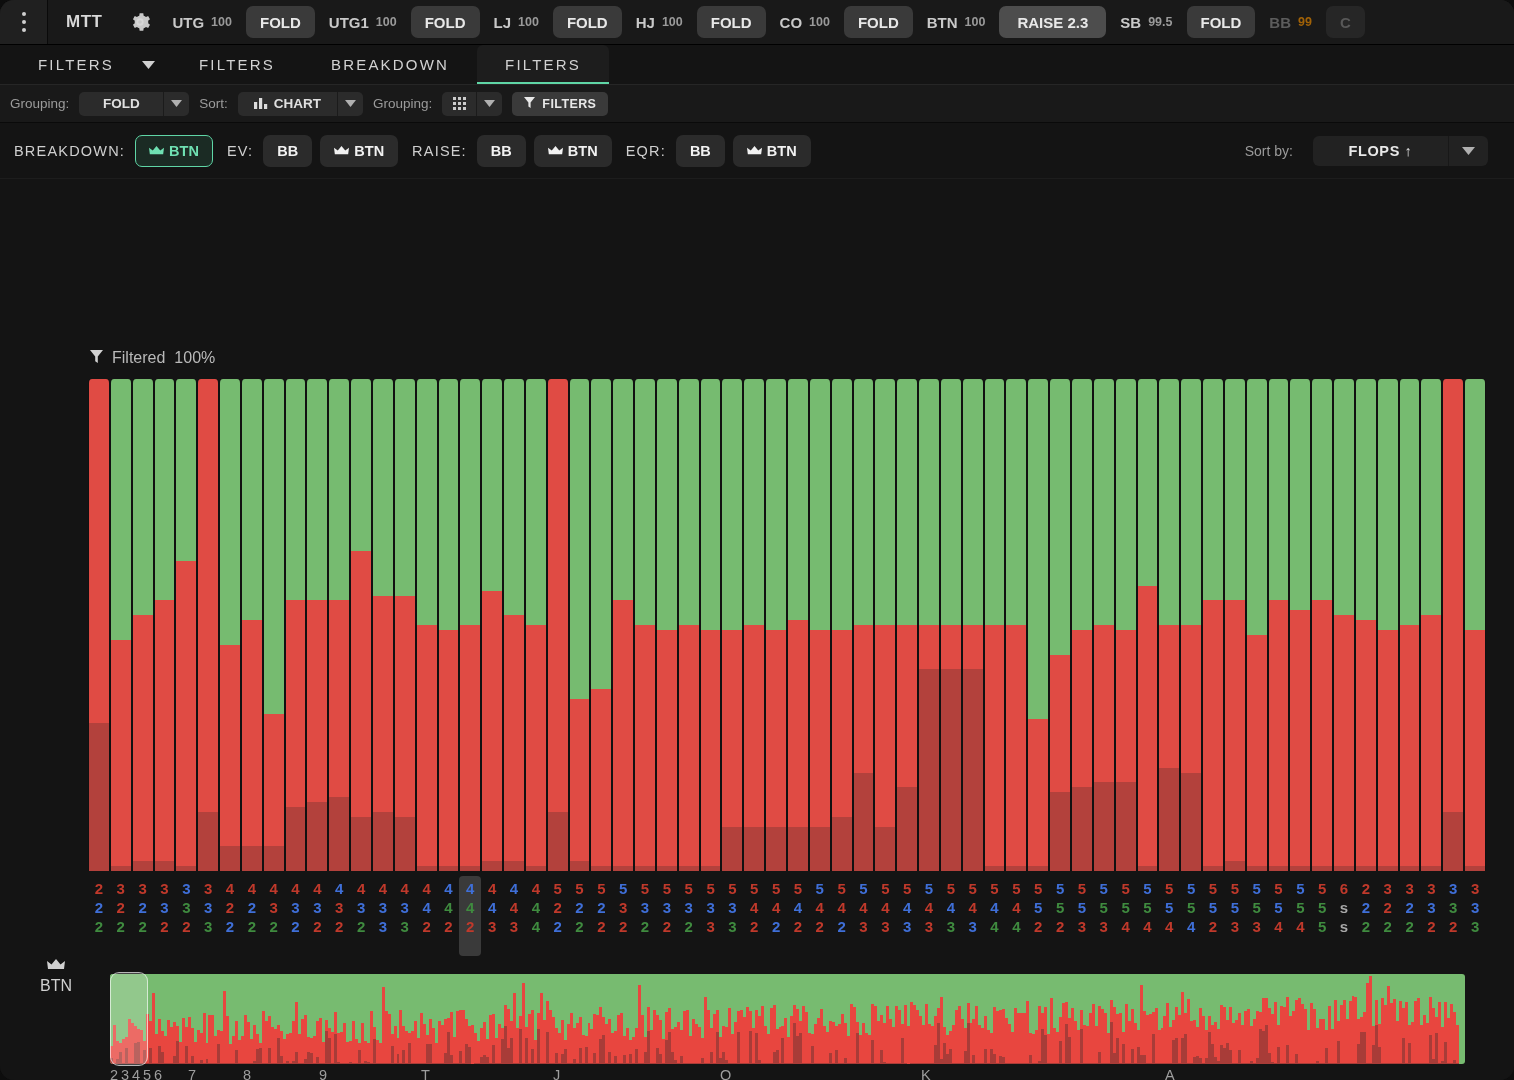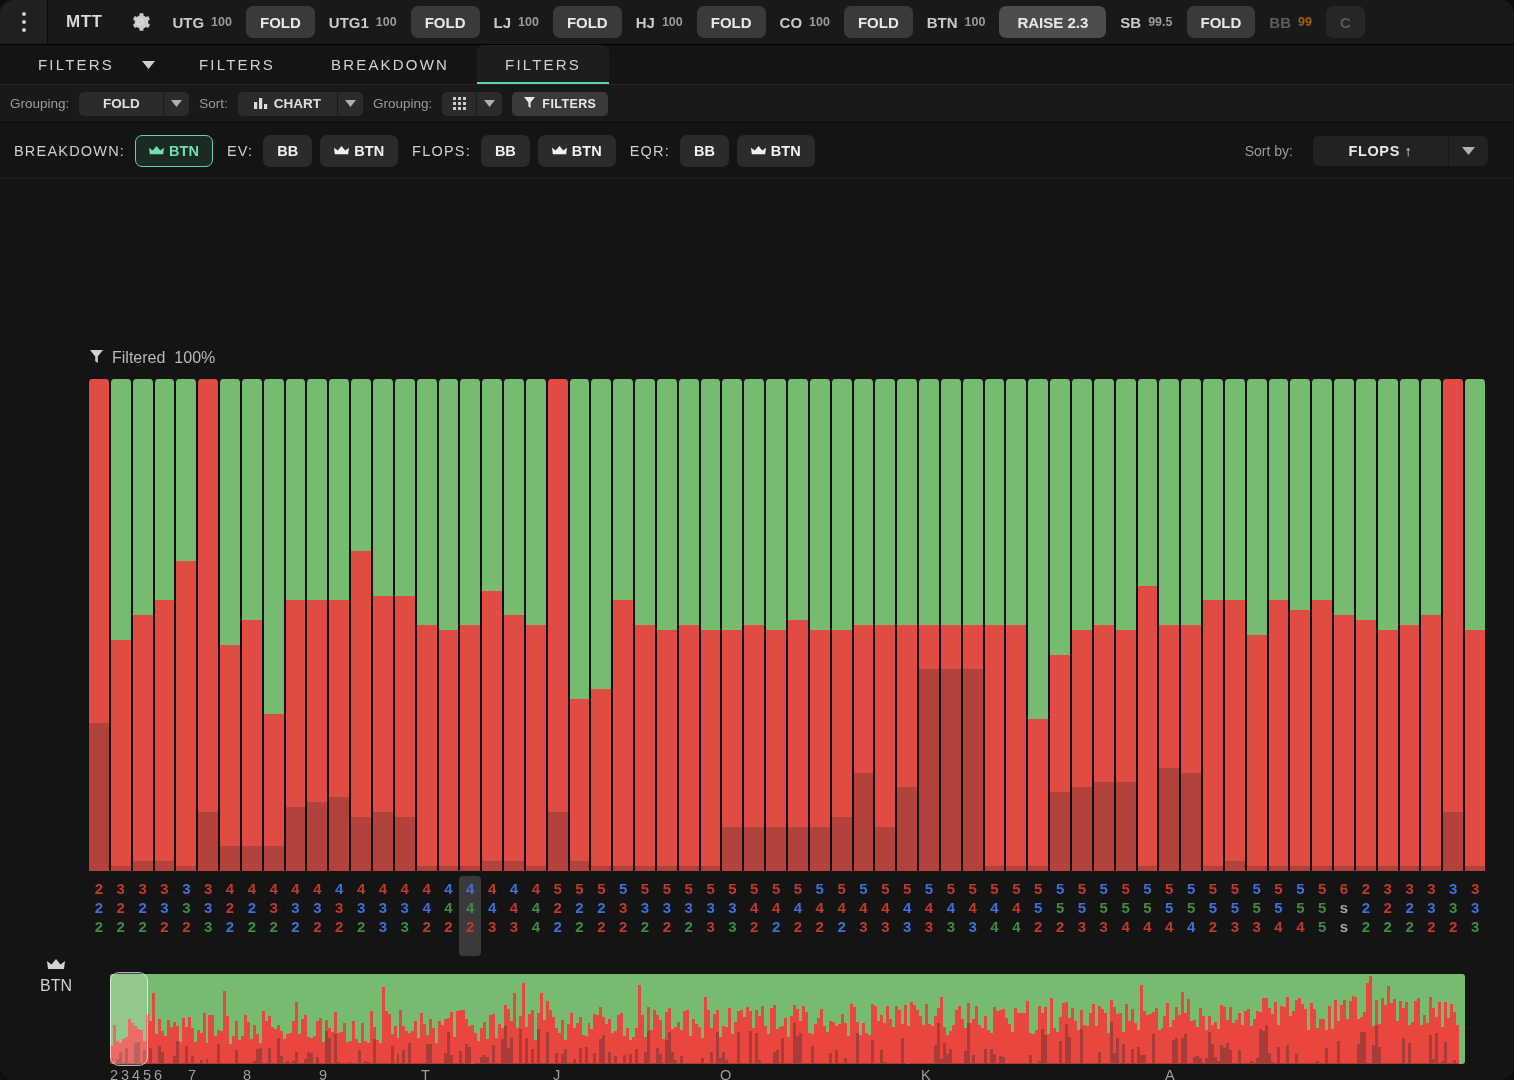--- a/index.html
+++ b/index.html
@@ -405,21 +405,21 @@
           <div class="mbtn">
             <span>BB</span>
           </div>
           <div class="mbtn">
             <span><svg width="15" height="10" viewBox="0 0 18 12" fill="currentColor">
                 <path d="M1 10h16l1-8-4.5 3.5L9 0 4.5 5.5 0 2z"></path>
               </svg></span>
             <span>BTN</span>
           </div>
         </span>
-        <span class="metric-lbl">FLOPS:</span>
+        <span class="metric-lbl">RAISE:</span>
         <span class="metric-group" style="margin-left: 10px;">
           <div class="mbtn">
             <span>BB</span>
           </div>
           <div class="mbtn">
             <span><svg width="15" height="10" viewBox="0 0 18 12" fill="currentColor">
                 <path d="M1 10h16l1-8-4.5 3.5L9 0 4.5 5.5 0 2z"></path>
               </svg></span>
             <span>BTN</span>
           </div>

